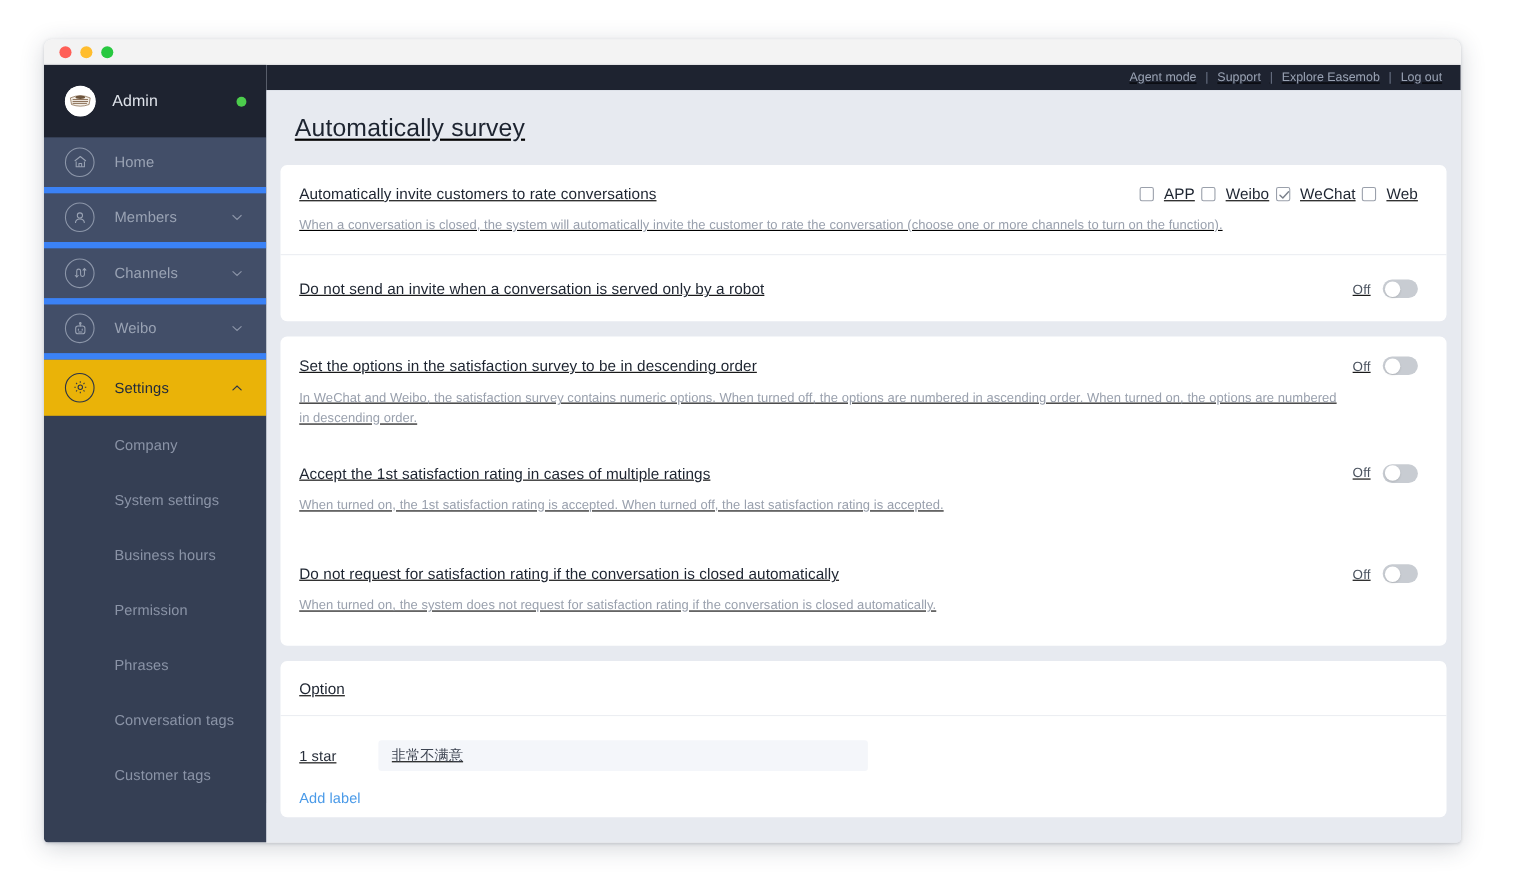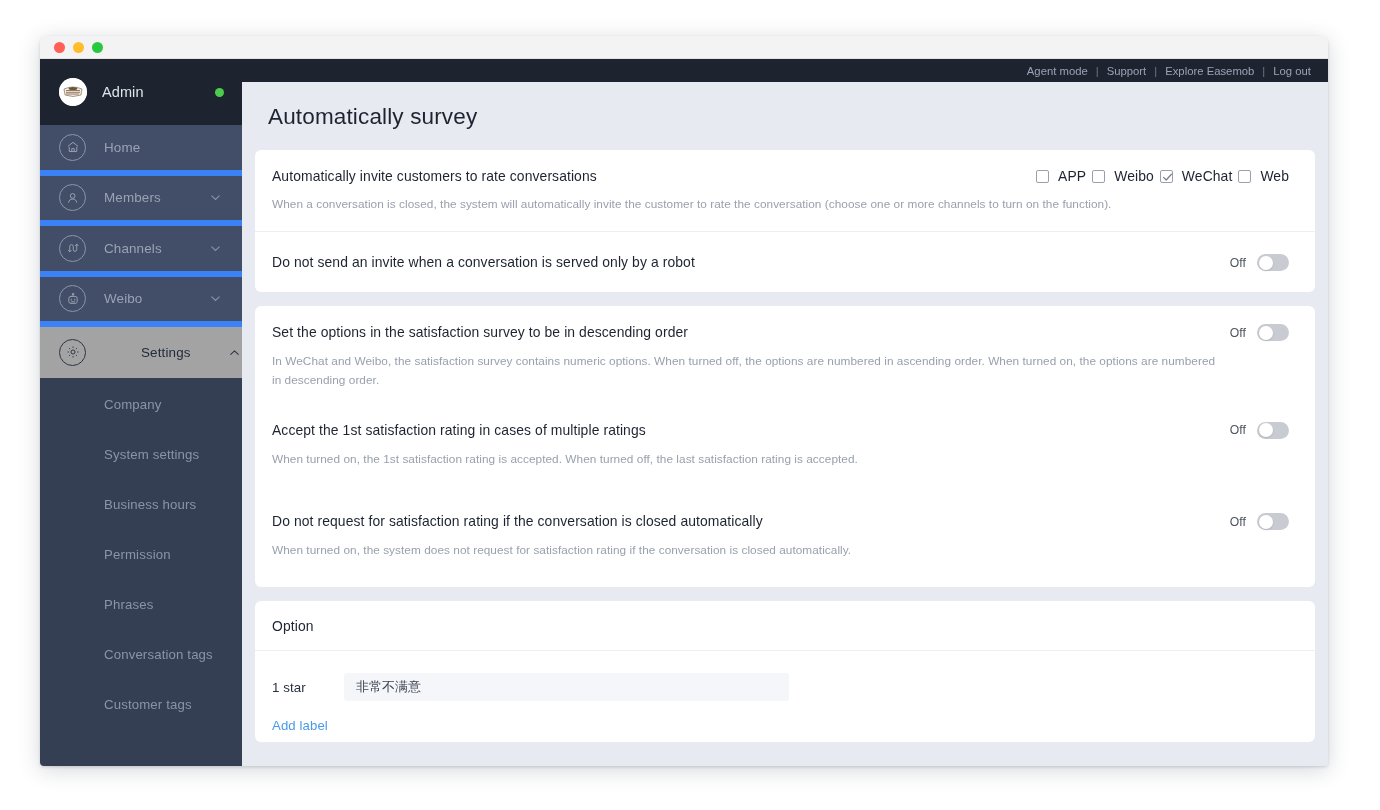--- a/index.html
+++ b/index.html
@@ -101,24 +101,23 @@
     border-radius: 50%;
     border: 1px solid #8c96a9;
     display: flex; align-items: center; justify-content: center;
     flex: 0 0 27px;
     margin-right: 18px;
   }
   .nav-label { flex: 1; letter-spacing: .15px; }
   .chev { width: 13px; height: 13px; flex: 0 0 13px; }
 
   .nav-item.active {
-    background: #a3a3a3;
+    background: #eab308;
     color: #222b3c;
     border-bottom: none;
-    gap: 37px;
   }
   .nav-item.active .nav-ico { border-color: #2c3447; }
   .nav-item.active .nav-ico svg { stroke: #2c3447; }
   .nav-item.active .chev { stroke: #2c3447; }
 
   .subnav { background: #353f54; padding-top: 2px; }
   .subnav-item {
     height: 50px;
     display: flex;
     align-items: center;
@@ -130,20 +129,21 @@
   }
 
   
   .main {
     flex: 1;
     position: relative;
     background: #e7eaf0;
     display: flex;
     flex-direction: column;
     overflow: hidden;
+    text-decoration: underline;
   }
 
   .topbar {
     height: 23px;
     background: #1e2330;
     display: flex;
     align-items: center;
     justify-content: flex-end;
     padding-right: 17px;
     gap: 0;

